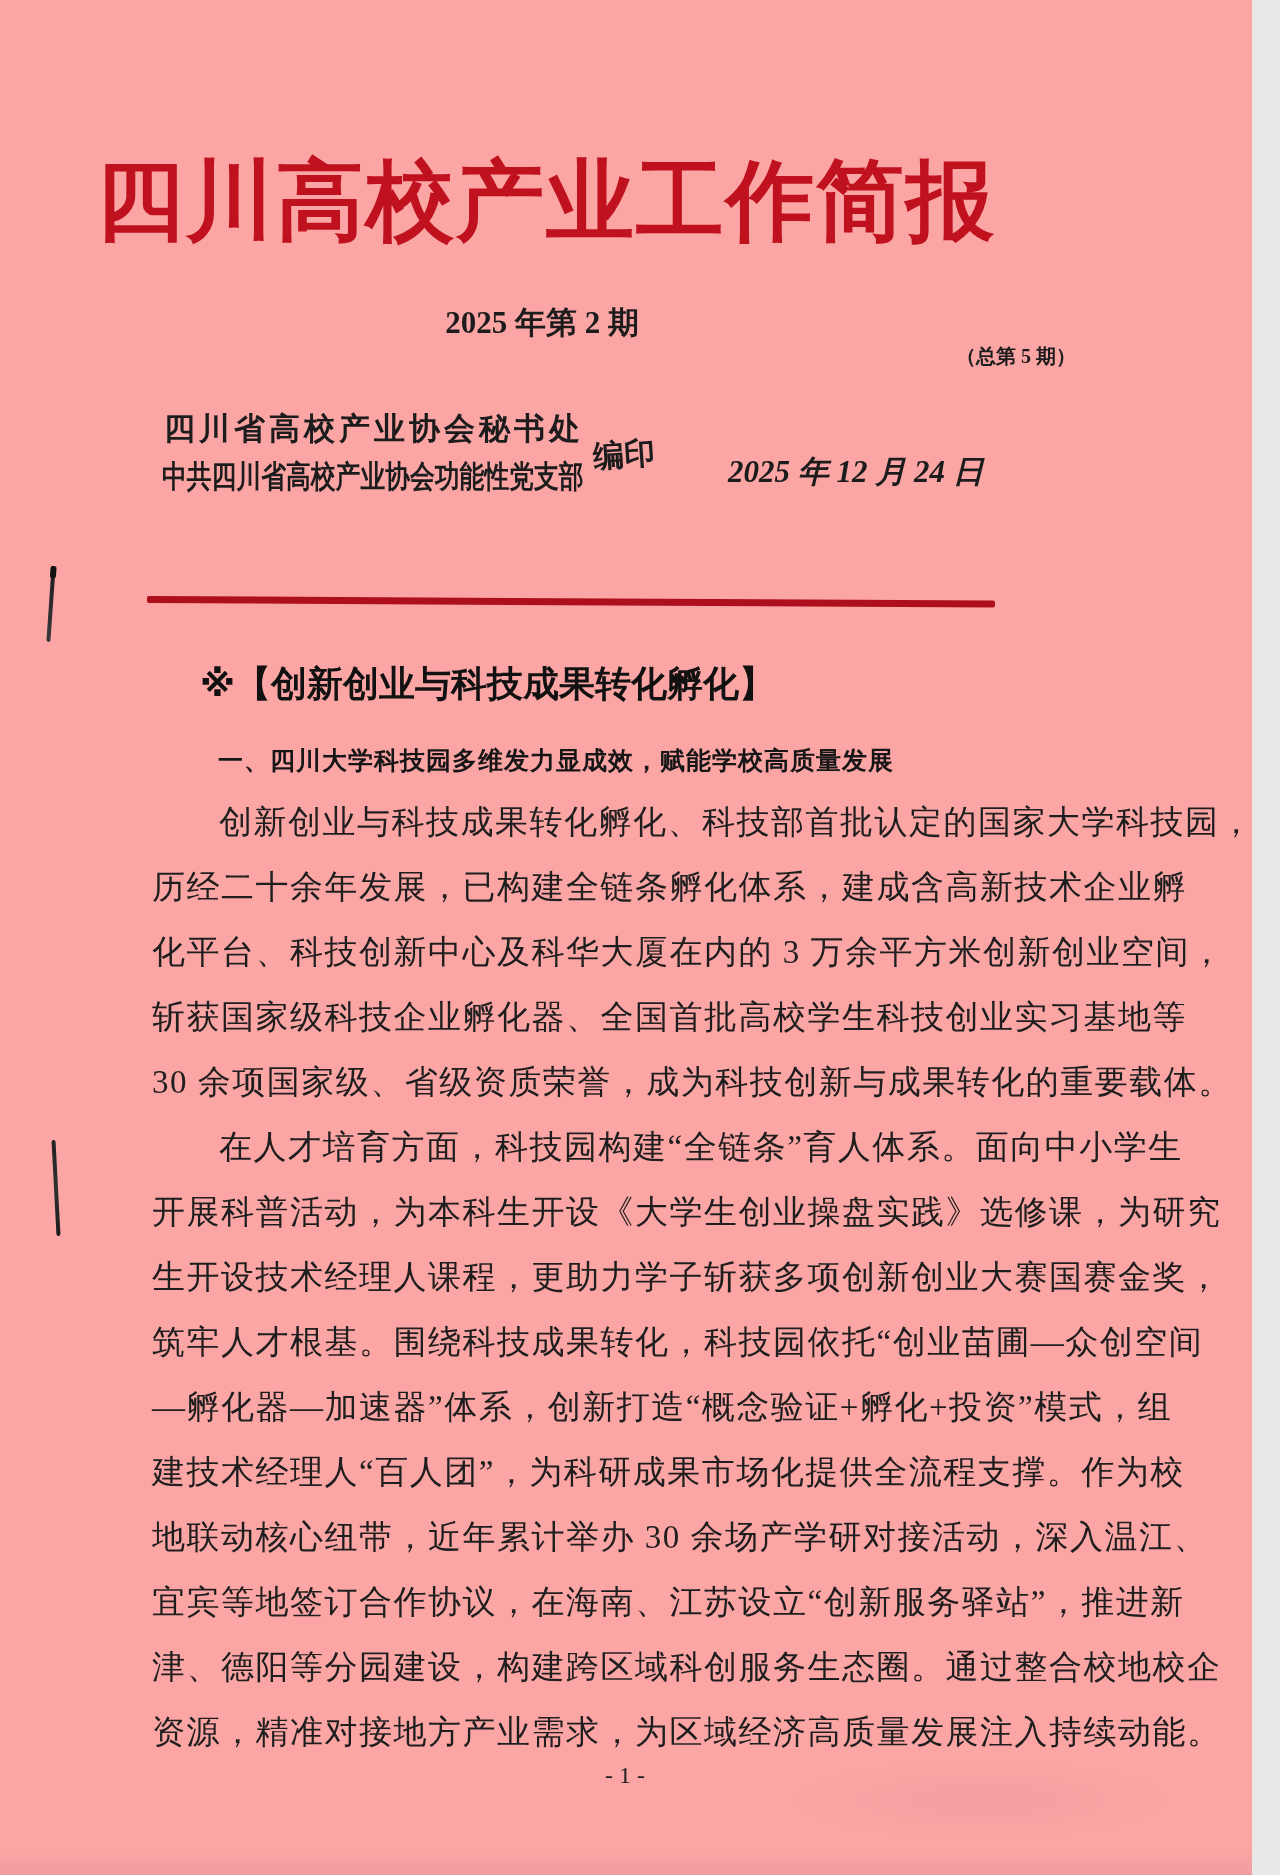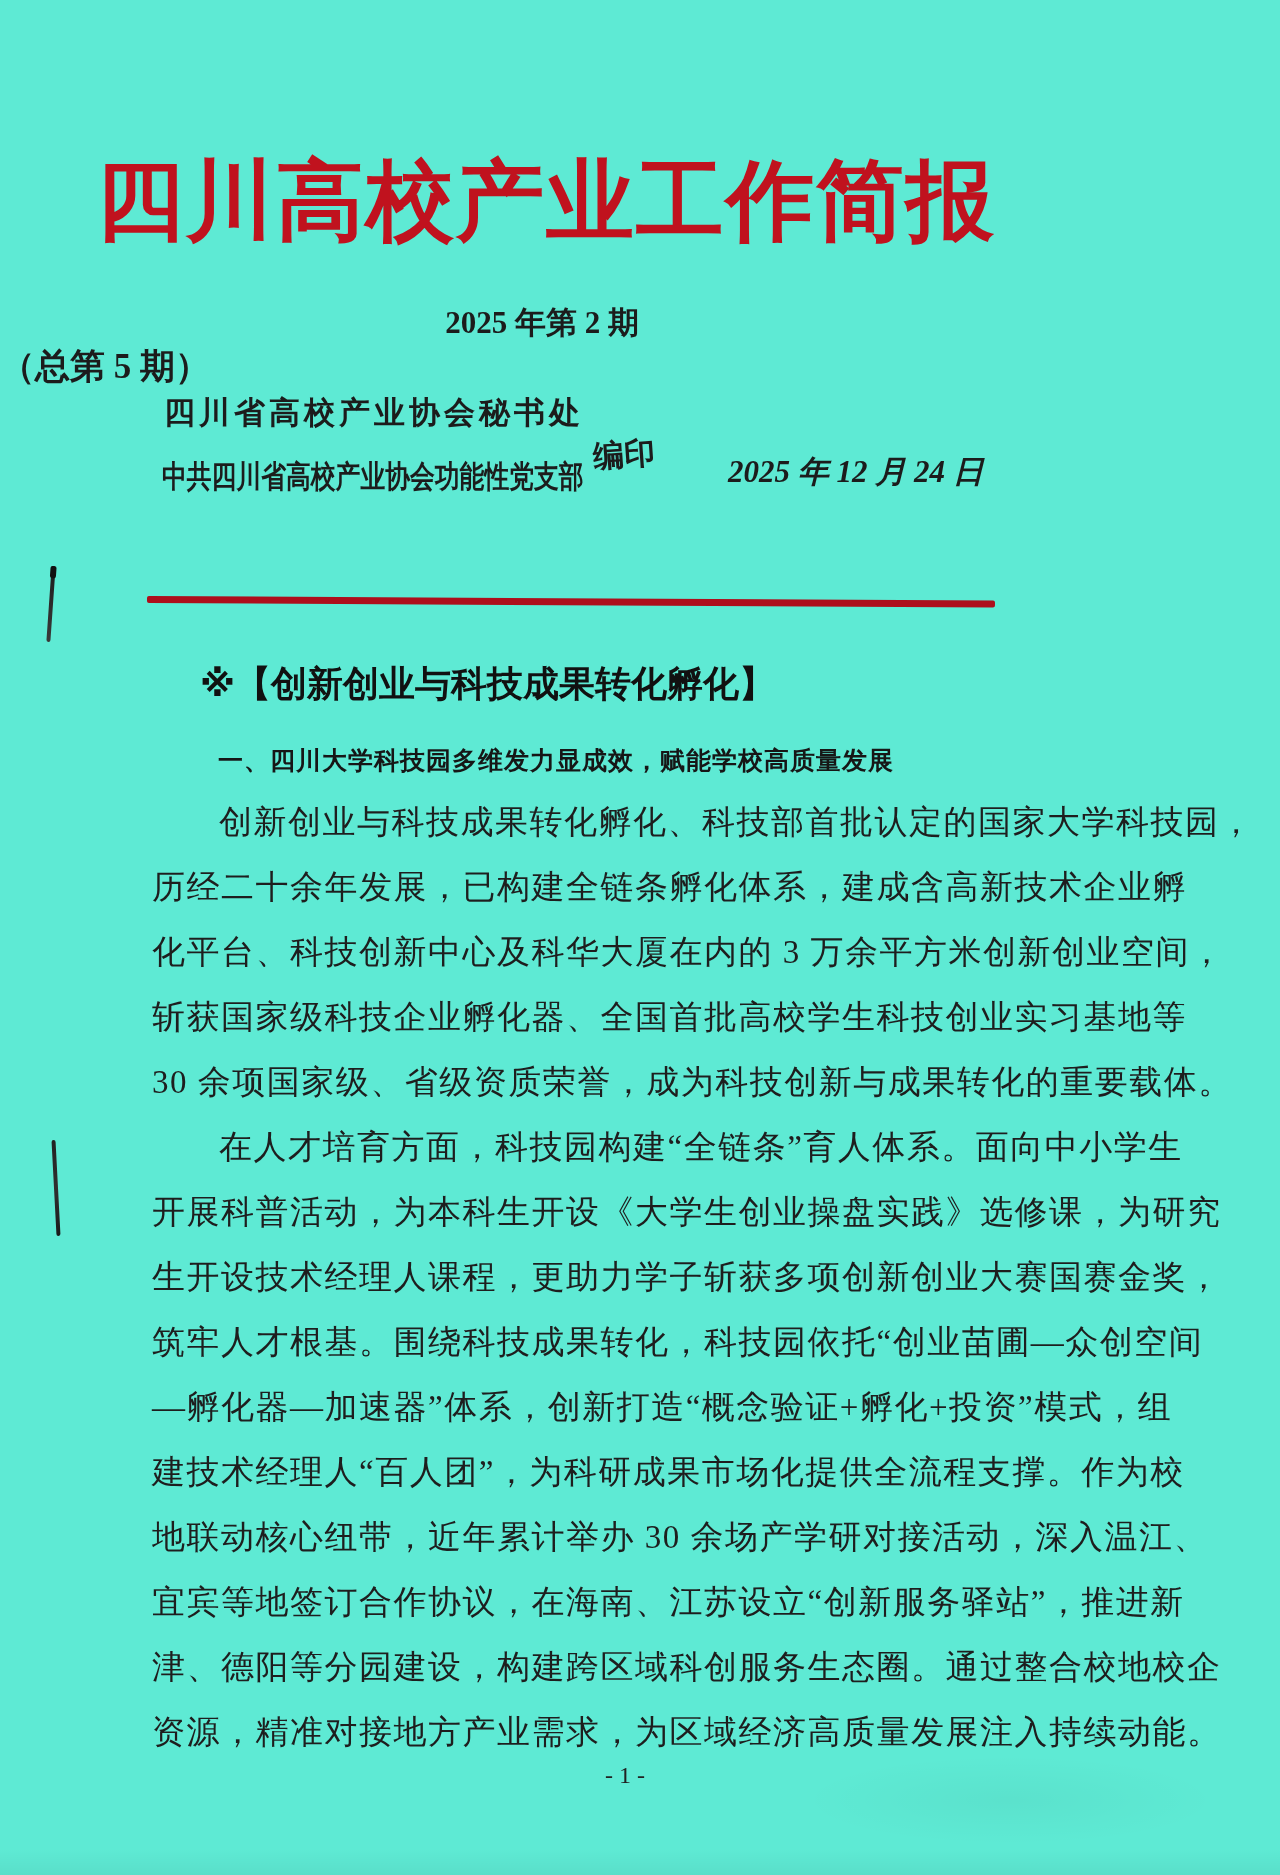--- a/index.html
+++ b/index.html
@@ -4,49 +4,48 @@
 <style>
   html,body{margin:0;padding:0;}
   body{
     width:1280px;height:1875px;
     background:#e8e8e6;
     font-family:"Liberation Serif","DejaVu Serif",serif;
   }
   .page{
     position:relative;
     width:1252px;height:1875px;
-    background:#5eead4;
+    background:#fca5a5;
     overflow:hidden;
     color:#1c1c1c;
-    padding-left:28px;
   }
   
   .masthead-title{
     position:absolute;left:0;top:142px;width:1092px;
     text-align:center;
     font-size:88px;font-weight:bold;
     letter-spacing:2px;
     font-family:"Liberation Serif","DejaVu Serif",serif;
     white-space:nowrap;
   }
   .issue-line{
     position:absolute;left:0;top:283px;width:1084px;
     text-align:center;
     font-size:31px;font-weight:bold;
     white-space:nowrap;
     margin-top:19px;
   }
   .volume-line{
     position:absolute;left:0;top:343px;width:1076px;
-    text-align:left;
-    font-size:35px;font-weight:bold;
+    text-align:right;
+    font-size:20px;font-weight:bold;
     white-space:nowrap;
   }
   .publisher-1{
-    position:absolute;left:164px;top:392px;
+    position:absolute;left:164px;top:408px;
     font-size:31px;font-weight:bold;
     letter-spacing:4px;
     white-space:nowrap;
   }
   .publisher-2{
     position:absolute;left:162px;top:456px;
     font-size:31px;font-weight:bold;
     transform:scaleX(0.80);transform-origin:left center;
     letter-spacing:0px;
     white-space:nowrap;

